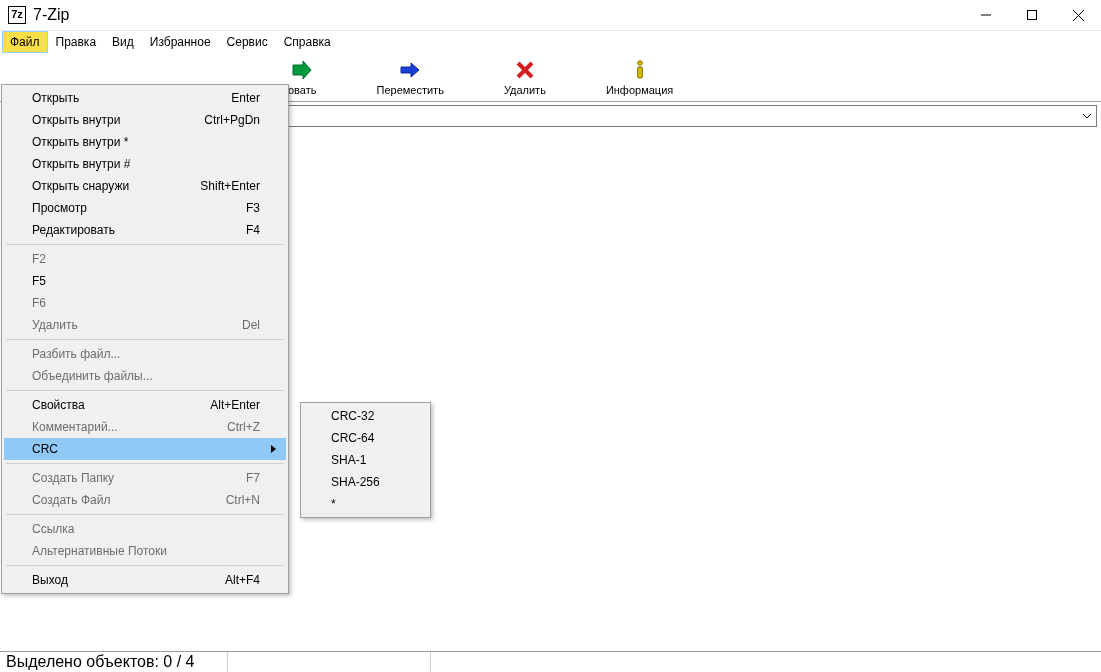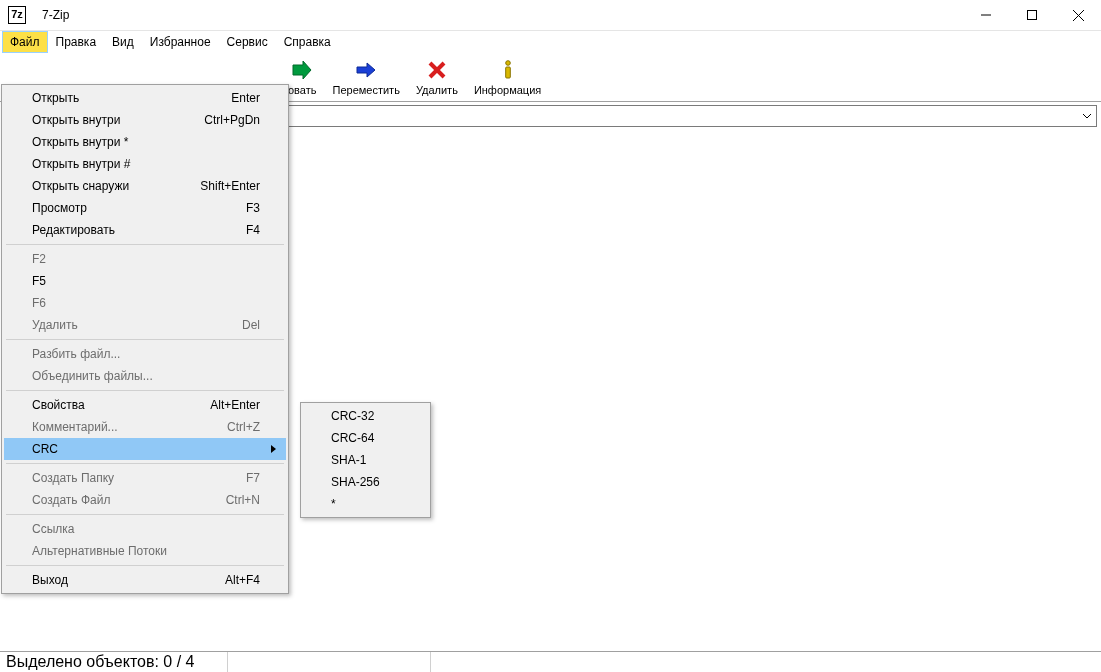--- a/index.html
+++ b/index.html
@@ -24,22 +24,22 @@
     width: 16px;
     height: 16px;
     margin-left: 8px;
     border: 1px solid #000;
     font-size: 11px;
     line-height: 14px;
     text-align: center;
     font-weight: bold;
   }
   .titlebar .title {
-    margin-left: 16px;
-    font-size: 12px;
+    margin-left: 7px;
+    font-size: 16px;
   }
   .titlebar .spacer { flex: 1; }
   .win-btn {
     width: 46px;
     height: 30px;
     display: flex;
     align-items: center;
     justify-content: center;
   }
   .win-btn svg { width: 10px; height: 10px; stroke: #000; stroke-width: 1; fill: none; }
@@ -65,20 +65,21 @@
   }
 
   
   .toolbar {
     height: 48px;
     display: flex;
     align-items: center;
     padding-left: 300px; 
     border-bottom: 1px solid #a0a0a0;
     position: relative;
+    gap: 44px;
   }
   .tool-btn {
     display: flex;
     flex-direction: column;
     align-items: center;
     justify-content: center;
     margin: 0 8px;
     font-size: 11px;
   }
   .tool-btn .icon-slot {

